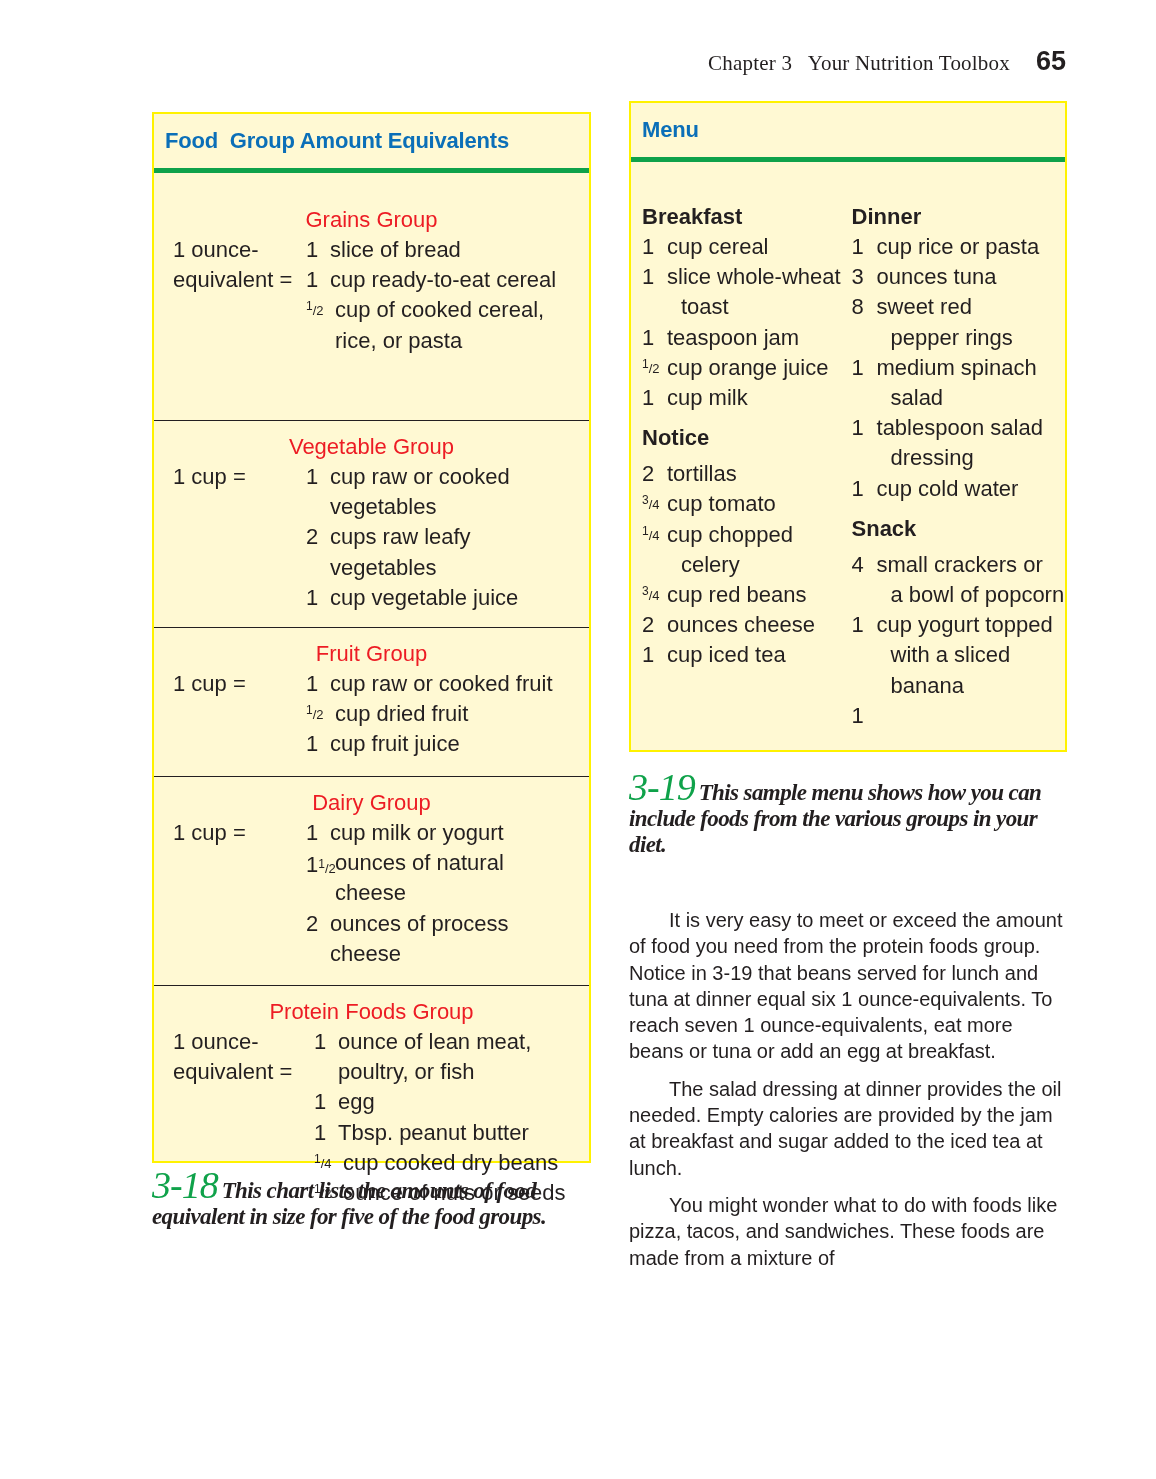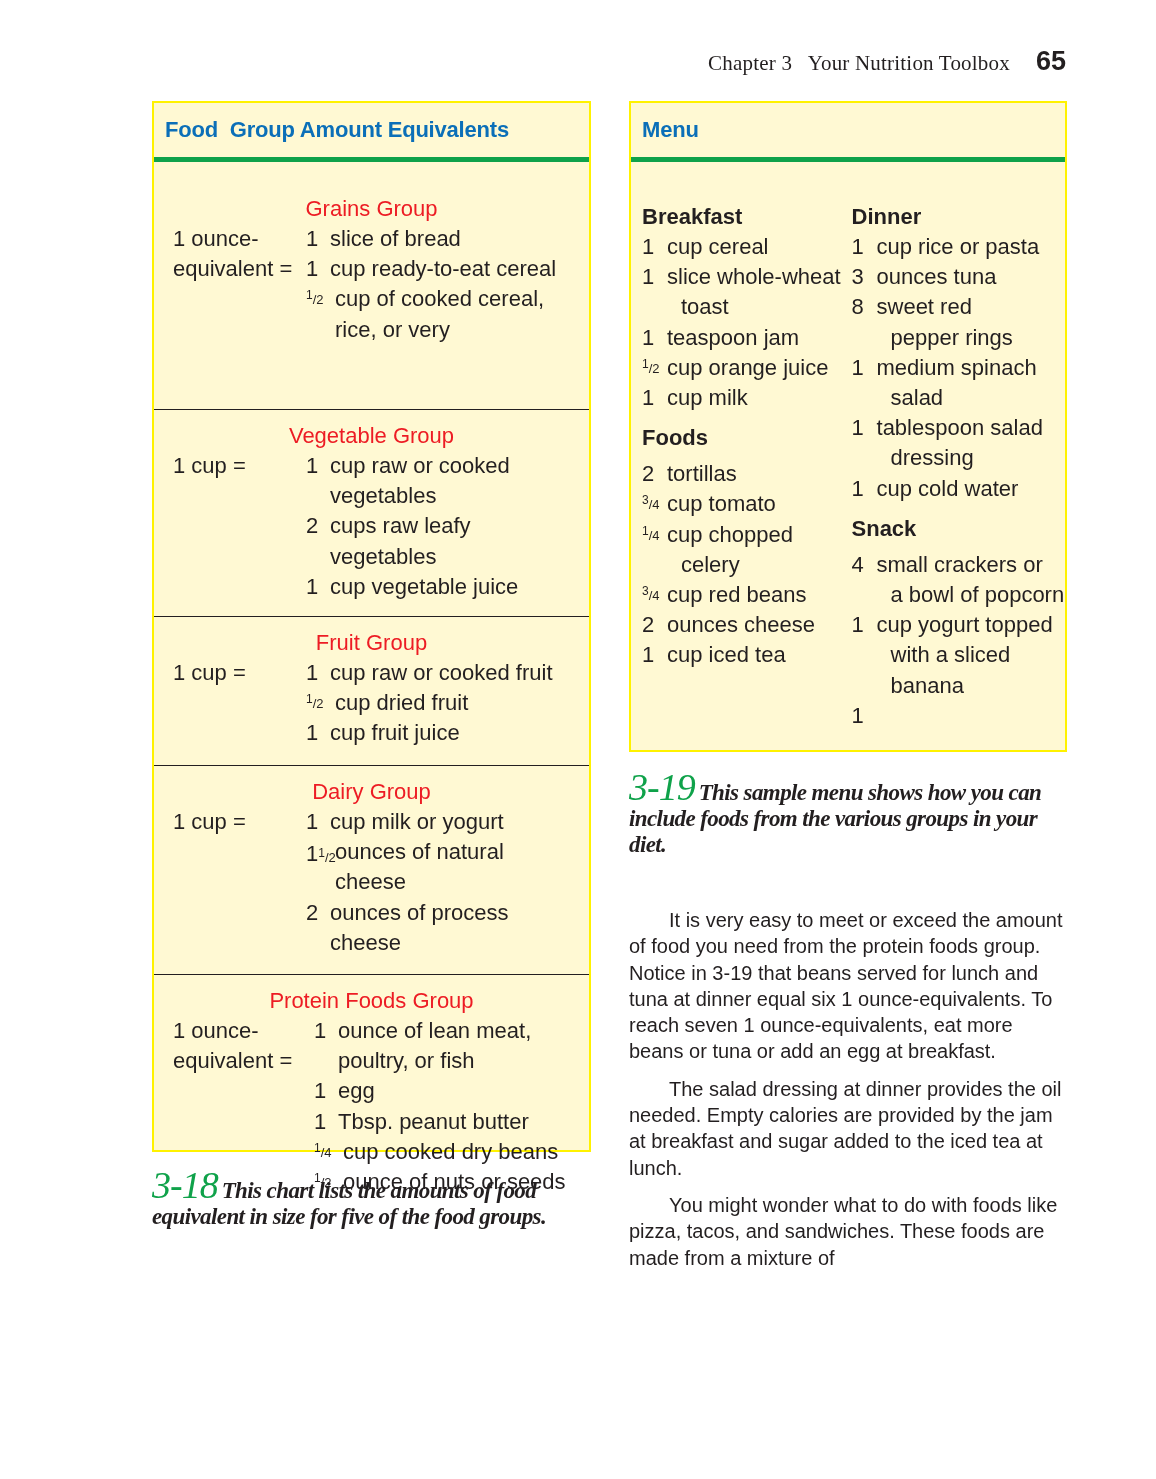--- a/index.html
+++ b/index.html
@@ -10,21 +10,21 @@
                   display: flex; align-items: baseline; gap: 26px; }
   .running-head .chap { font-family: "Liberation Serif", serif; font-size: 21px; color: #231f20; letter-spacing: 0.2px; }
   .running-head .pnum { font-family: "Liberation Sans", sans-serif; font-weight: bold; font-size: 27px; color: #231f20; }
 
   .box { position: absolute; background: #fff9d3; border: 2px solid #fff200; box-sizing: border-box; }
   .box-title { height: 54px; box-sizing: border-box; padding: 14px 0 0 11px;
                font-weight: bold; font-size: 22px; color: #0b6fb8; letter-spacing: -0.2px; }
   .green-rule { height: 5px; background: #0fa24a; }
 
   
-  #equiv { left: 152px; top: 101px; width: 439px; height: 1051px; }
+  #equiv { left: 152px; top: 112px; width: 439px; height: 1051px; }
   .group { border-bottom: 1.5px solid #231f20; position: relative; box-sizing: border-box; }
   .group:last-child { border-bottom: none; }
   .group-title { color: #ed1c24; font-size: 22px; text-align: center; line-height: 30px; }
   .group-body { display: flex; }
   .group-left { width: 133px; padding-left: 19px; font-size: 22px; line-height: 30px; flex: none; box-sizing: content-box; }
   .group-items { font-size: 22px; line-height: 30.2px; }
   .item { display: flex; }
   .qty { display: inline-block; width: 24px; flex: none; }
   .qty.frac { font-size: 13px; vertical-align: top; line-height: 22px; width: 29px; }
   .qty.mixed { width: 29px; }
@@ -80,21 +80,21 @@
             <div class="item">
               <span class="qty">1</span>
               <div class="txt">
                 <div>cup ready-to-eat cereal</div>
               </div>
             </div>
             <div class="item">
               <span class="qty frac"><sup style="font-size:12px">1</sup>/2</span>
               <div class="txt">
                 <div>cup of cooked cereal,</div>
-                <div style="margin-left: 0px;">rice, or very</div>
+                <div style="margin-left: 0px;">rice, or pasta</div>
               </div>
             </div>
           </div>
         </div>
       </div>
       <div class="group" style="height: 207px; padding-top: 11px;">
         <div class="group-title">Vegetable Group</div>
         <div class="group-body">
           <div class="group-left">
             <div>1 cup =</div>
@@ -262,21 +262,21 @@
               <div>cup orange juice</div>
             </div>
           </div>
           <div class="mi">
             <span class="q">1</span>
             <div>
               <div>cup milk</div>
             </div>
           </div>
         </div>
-      <div class="meal gap">Foods</div>
+      <div class="meal gap">Notice</div>
       <div id="m-lunch">
           <div class="mi">
             <span class="q">2</span>
             <div>
               <div>tortillas</div>
             </div>
           </div>
           <div class="mi">
             <span class="q frac"><sup style="font-size:12px">3</sup>/4</span>
             <div>

